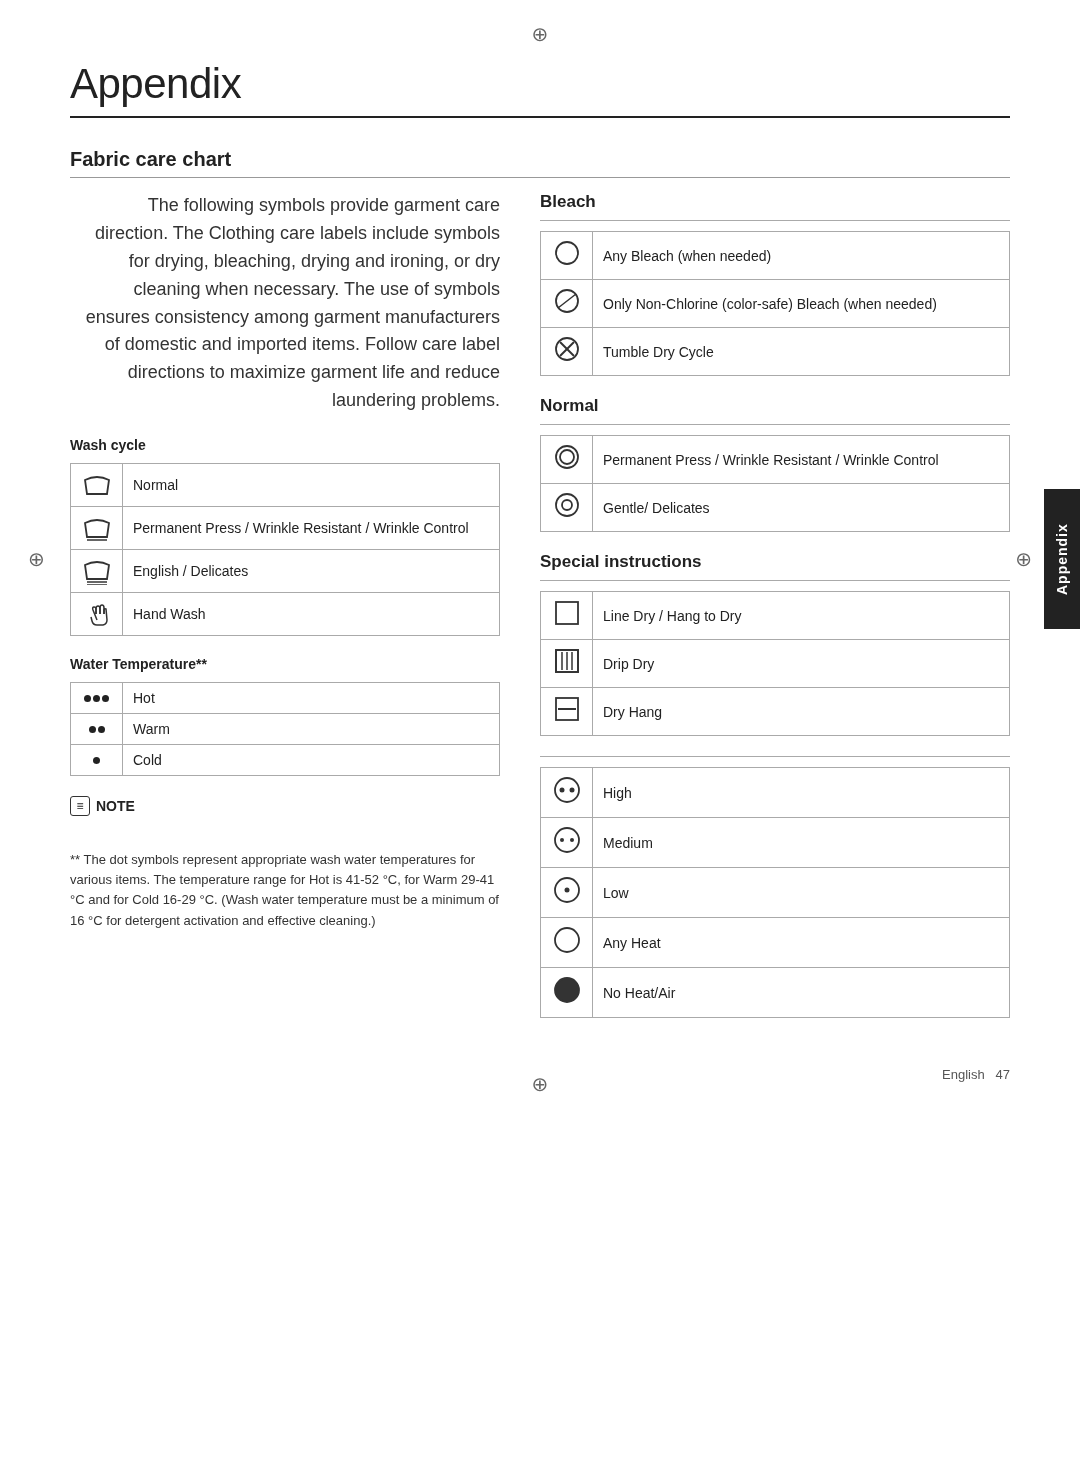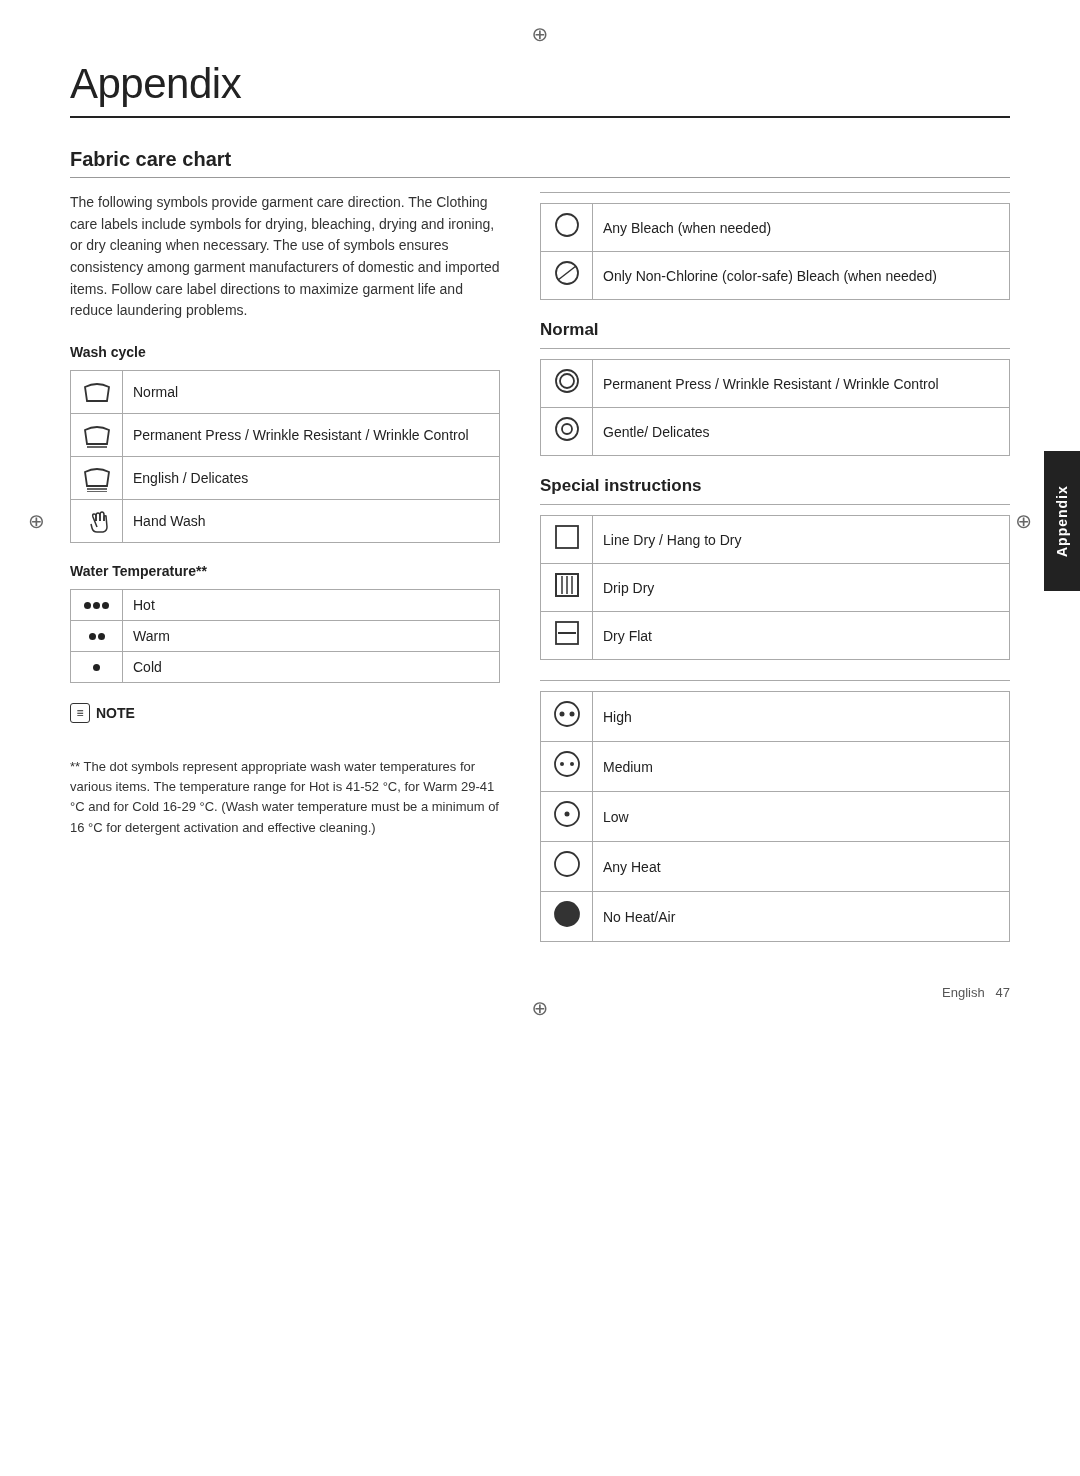--- a/index.html
+++ b/index.html
@@ -83,24 +83,25 @@
       margin-bottom: 6px;
     }
 
     .fabric-rule {
       border: none;
       border-top: 1px solid #999;
       margin-bottom: 14px;
     }
 
     .intro-text {
-      font-size: 14px;
+      font-size: 18px;
       line-height: 1.55;
       margin-bottom: 22px;
       color: #333;
+      text-align: right;
     }
 
     
     .care-table {
       width: 100%;
       border-collapse: collapse;
       margin-bottom: 20px;
       font-size: 14px;
       border-radius: 6px;
     }
@@ -165,21 +166,21 @@
 
     .right-rule {
       border: none;
       border-top: 1px solid #aaa;
       margin-bottom: 10px;
     }
 
     
     .page-footer {
       position: absolute;
-      bottom: 42px;
+      bottom: 36px;
       left: 0;
       right: 0;
       display: flex;
       justify-content: flex-end;
       padding: 0 70px;
       font-size: 13px;
       color: #555;
       align-items: center;
     }
 
@@ -357,39 +358,50 @@
             <span>NOTE</span>
           </div>
           <p class="note-text">** The dot symbols represent appropriate wash water temperatures for various items. The temperature range for Hot is 41-52 °C, for Warm 29-41 °C and for Cold 16-29 °C. (Wash water temperature must be a minimum of 16 °C for detergent activation and effective cleaning.)</p>
         </div>
 
       </div>
 
       <div class="right-col">
 
         <div class="right-section">
+          <h3 class="right-section-title">Bleach</h3>
           <hr class="right-rule">
           <table class="care-table">
             <tbody>
               <tr>
                 <td class="icon-cell">
                   <svg width="28" height="28" viewBox="0 0 28 28" fill="none" stroke="#333" stroke-width="1.8">
                     <circle cx="14" cy="14" r="11"></circle>
                   </svg>
                 </td>
                 <td>Any Bleach (when needed)</td>
               </tr>
               <tr>
                 <td class="icon-cell">
                   <svg width="28" height="28" viewBox="0 0 28 28" fill="none" stroke="#333" stroke-width="1.8">
                     <circle cx="14" cy="14" r="11"></circle>
                     <line x1="5" y1="21" x2="23" y2="7" stroke-width="1.5"></line>
                   </svg>
                 </td>
                 <td>Only Non-Chlorine (color-safe) Bleach (when needed)</td>
+              </tr>
+              <tr>
+                <td class="icon-cell">
+                  <svg width="28" height="28" viewBox="0 0 28 28" fill="none" stroke="#333" stroke-width="1.8">
+                    <circle cx="14" cy="14" r="11"></circle>
+                    <line x1="7" y1="21" x2="21" y2="7" stroke-width="2"></line>
+                    <line x1="7" y1="7" x2="21" y2="21" stroke-width="2"></line>
+                  </svg>
+                </td>
+                <td>Tumble Dry Cycle</td>
               </tr>
             </tbody>
           </table>
         </div>
 
         <div class="right-section">
           <h3 class="right-section-title">Normal</h3>
           <hr class="right-rule">
           <table class="care-table">
             <tbody>
@@ -443,21 +455,21 @@
                 <td>Drip Dry</td>
               </tr>
               <tr>
                 <td class="icon-cell">
                   <svg width="28" height="28" viewBox="0 0 28 28" fill="none" stroke="#333" stroke-width="1.8">
                     <rect x="3" y="3" width="22" height="22" fill="none" stroke="#333"></rect>
 
                     <line x1="5" y1="14" x2="23" y2="14" stroke-width="2"></line>
                   </svg>
                 </td>
-                <td>Dry Flat</td>
+                <td>Dry Hang</td>
               </tr>
             </tbody>
           </table>
         </div>
 
         <div class="right-section">
           <hr class="right-rule">
           <table class="care-table">
             <tbody>
               <tr>

